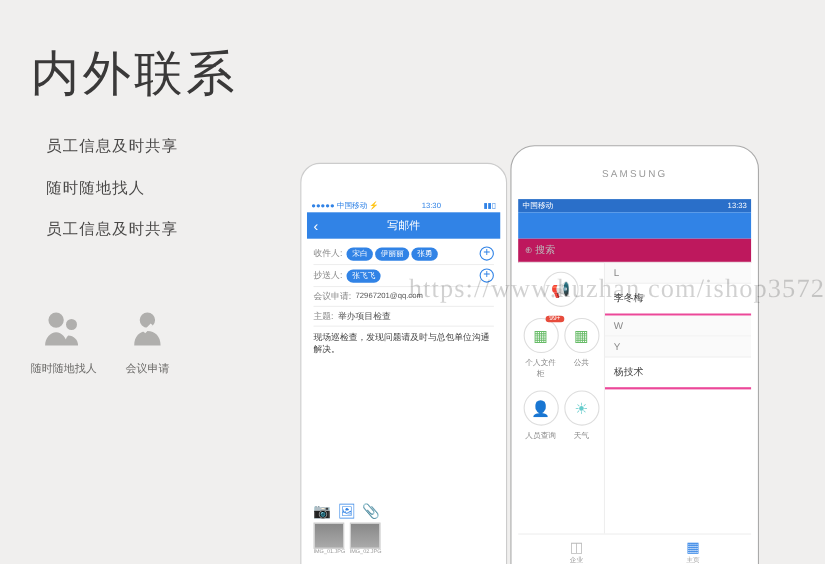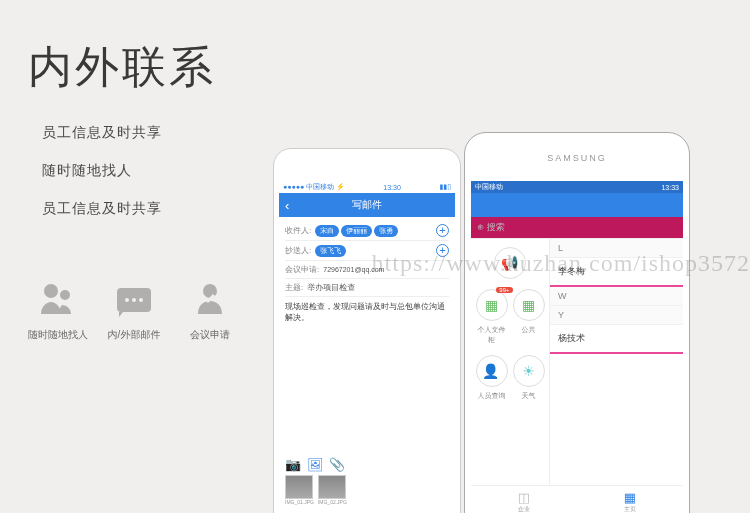--- a/index.html
+++ b/index.html
@@ -66,32 +66,20 @@
     <div class="ficon-box">
       <svg viewBox="0 0 42 38">
           <path fill="#b0afad" d="M14 4a7 7 0 1 1 0 14 7 7 0 0 1 0-14zm14 6a5 5 0 1 1 0 10 5 5 0 0 1 0-10zM4 34c0-7 5-12 10-12s10 5 10 12H4zm18 0c0-4 1-7 3-9 5 0 9 4 9 9h-12z"></path>
         </svg>
     </div>
     <div class="ficon-label">随时随地找人</div>
   </div>
   <div class="ficon">
     <div class="ficon-box">
       <svg viewBox="0 0 42 38">
-          <rect x="4" y="8" width="34" height="24" rx="4" fill="#b0afad"></rect>
-          <circle cx="14" cy="20" r="2" fill="#f0efee"></circle>
-          <circle cx="21" cy="20" r="2" fill="#f0efee"></circle>
-          <circle cx="28" cy="20" r="2" fill="#f0efee"></circle>
-          <path d="M10 32l-4 5v-5z" fill="#b0afad"></path>
-        </svg>
-    </div>
-    <div class="ficon-label">内/外部邮件</div>
-  </div>
-  <div class="ficon">
-    <div class="ficon-box">
-      <svg viewBox="0 0 42 38">
           <path fill="#b0afad" d="M21 4a7 7 0 1 1 0 14 7 7 0 0 1 0-14zM9 34c0-8 5-13 12-13s12 5 12 13H9z"></path>
           <path fill="#f0efee" d="M26 16l-7 7-3-3 2-2 1 1 5-5z"></path>
         </svg>
     </div>
     <div class="ficon-label">会议申请</div>
   </div>
 </div>
 
 <div class="phone-ios">
   <div class="ios-screen">

